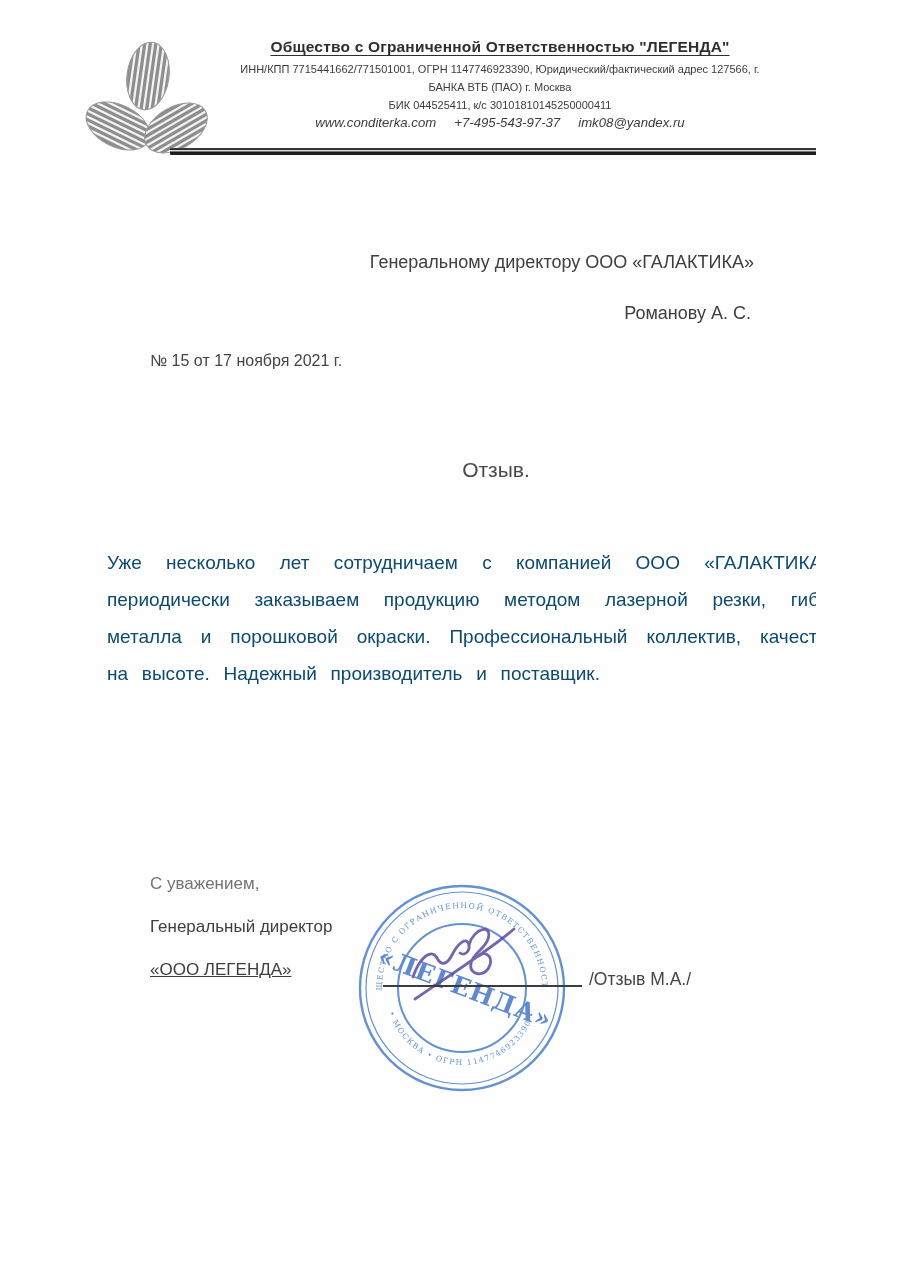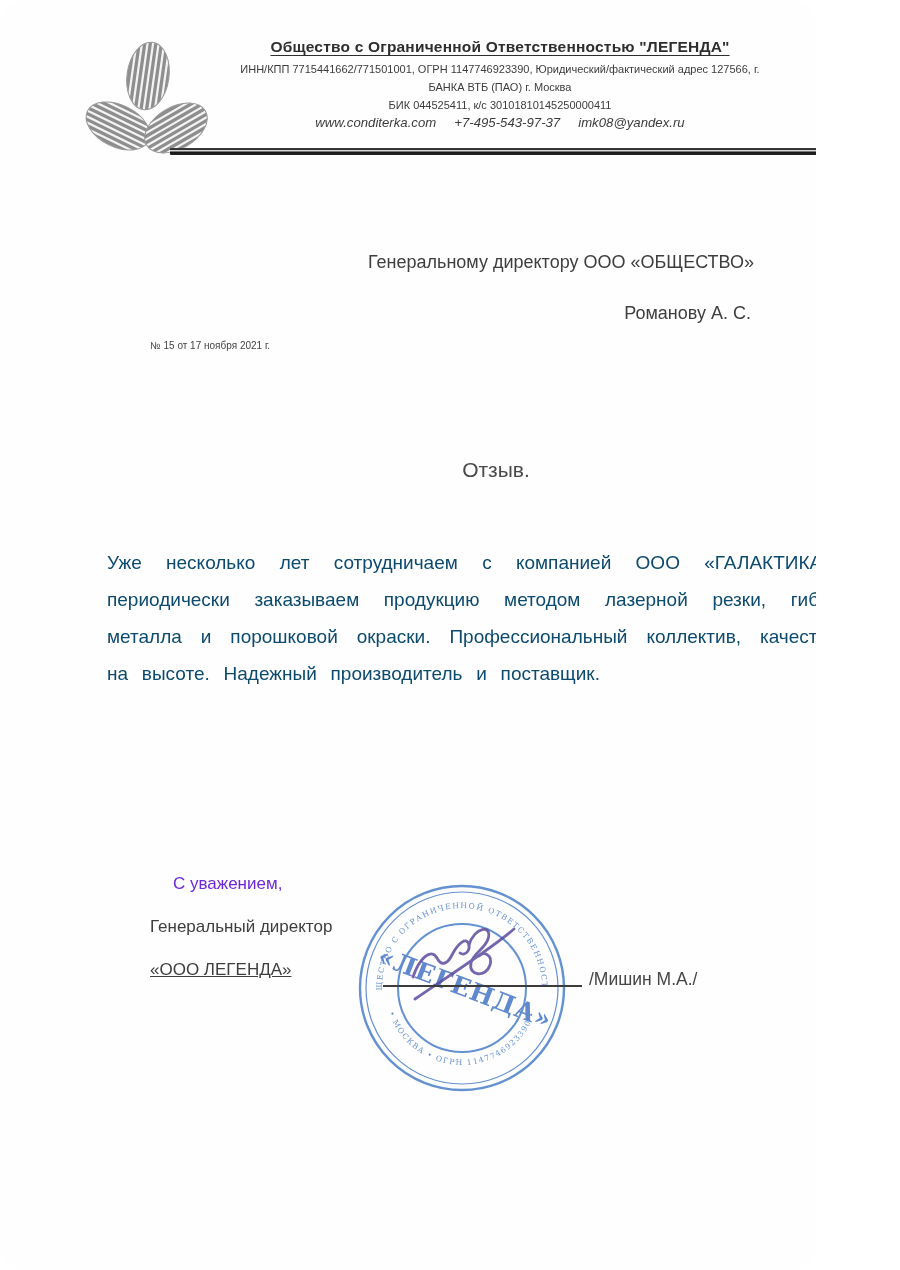--- a/index.html
+++ b/index.html
@@ -32,35 +32,35 @@
     position: absolute; left: 170px; top: 148px; width: 665px; height: 7px;
     background: linear-gradient(to bottom,
       #3a3a3a 0%, #303030 26%, #d9d9d9 34%, #c9c9c9 46%,
       #161616 55%, #262626 100%);
     border-radius: 1px;
   }
 
   
   .addr-1 { position: absolute; right: 62px; top: 252px; font-size: 18px; color: #3e3e3e; }
   .addr-2 { position: absolute; right: 65px; top: 303px; font-size: 18px; color: #3e3e3e; }
-  .ref-line { position: absolute; left: 150px; top: 340px; font-size: 10px; color: #444; }
+  .ref-line { position: absolute; left: 150px; top: 352px; font-size: 16px; color: #444; }
   .doc-title {
     position: absolute; left: 110px; top: 458px; width: 772px;
     text-align: center; font-size: 21px; color: #4a4a4a;
   }
 
   
   .body-text {
     position: absolute; left: 107px; top: 544px; width: 731px;
     font-size: 19px; line-height: 37px; color: #0c4a6e;
     text-align: justify; word-spacing: 8.5px;
   }
 
   
-  .close-1 { position: absolute; left: 150px; top: 874px; font-size: 17px; color: #6d28d9; margin-left: 23px; }
+  .close-1 { position: absolute; left: 150px; top: 874px; font-size: 17px; color: #737373; }
   .close-2 { position: absolute; left: 150px; top: 917px; font-size: 17px; color: #3e3e3e; }
   .close-3 { position: absolute; left: 150px; top: 960px; font-size: 17px; color: #3e3e3e; text-decoration: underline; }
   .stamp { position: absolute; left: 352px; top: 878px; opacity: .85; }
   .signature-scribble { position: absolute; left: 395px; top: 915px; }
   .sig-line {
     position: absolute; left: 383px; top: 985px; width: 199px; height: 2px;
     background: #3c3c3c;
   }
   .sig-name { position: absolute; left: 589px; top: 969px; font-size: 17.5px; color: #464646; }
 </style>
@@ -98,21 +98,21 @@
     <div class="lh-line">ИНН/КПП 7715441662/771501001, ОГРН 1147746923390, Юридический/фактический адрес 127566, г.</div>
     <div class="lh-line">БАНКА  ВТБ (ПАО) г. Москва</div>
     <div class="lh-line">БИК 044525411, к/с 30101810145250000411</div>
     <div class="lh-contacts">
       <span>www.conditerka.com</span><span>+7-495-543-97-37</span><span>imk08@yandex.ru</span>
     </div>
   </div>
 
   <div class="header-rule"></div>
 
-  <div class="addr-1">Генеральному директору ООО «ОБЩЕСТВО»</div>
+  <div class="addr-1">Генеральному директору ООО «ГАЛАКТИКА»</div>
   <div class="addr-2">Романову А. С.</div>
 
   <div class="ref-line">№ 15 от 17 ноября 2021 г.</div>
 
   <div class="doc-title">Отзыв.</div>
 
   <p class="body-text">Уже несколько лет сотрудничаем с компанией ООО «ГАЛАКТИКА», периодически заказываем продукцию методом лазерной резки, гибки металла и порошковой окраски. Профессиональный коллектив, качество на высоте. Надежный производитель и поставщик.</p>
 
   <div class="close-1">С уважением,</div>
   <div class="close-2">Генеральный директор</div>
@@ -139,15 +139,15 @@
 
   <svg class="signature-scribble" width="170" height="100" viewBox="0 0 170 100">
     <g stroke="#5e4b9e" stroke-width="2.8" fill="none" stroke-linecap="round" stroke-linejoin="round" opacity="0.85">
       <path d="M 18,62 C 24,44 36,32 42,43 C 46,51 52,50 57,40 C 63,28 72,21 74,30 C 75,37 69,41 65,38"></path>
       <path d="M 74,30 C 79,12 98,9 93,24 C 90,34 78,38 76,48 C 73,61 91,63 95,50 C 98,40 89,36 84,41"></path>
       <path d="M 119,14 C 96,34 46,66 20,84"></path>
     </g>
   </svg>
 
   <div class="sig-line"></div>
-  <div class="sig-name">/Мишин М.А./</div>
+  <div class="sig-name">/Отзыв М.А./</div>
 
 </div>
 
 </body></html>

